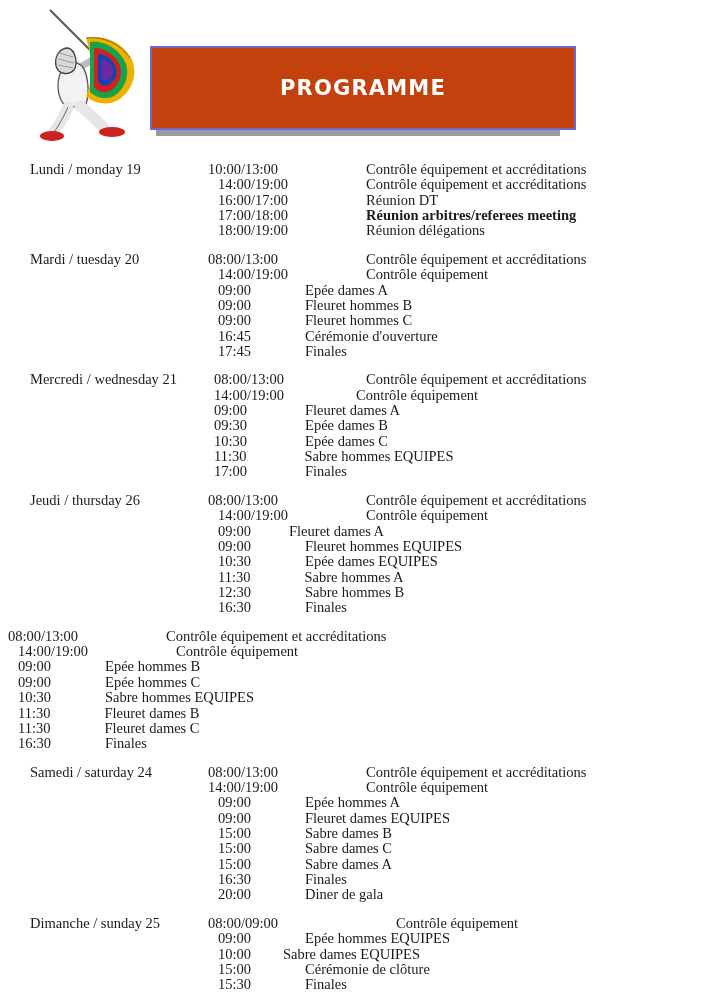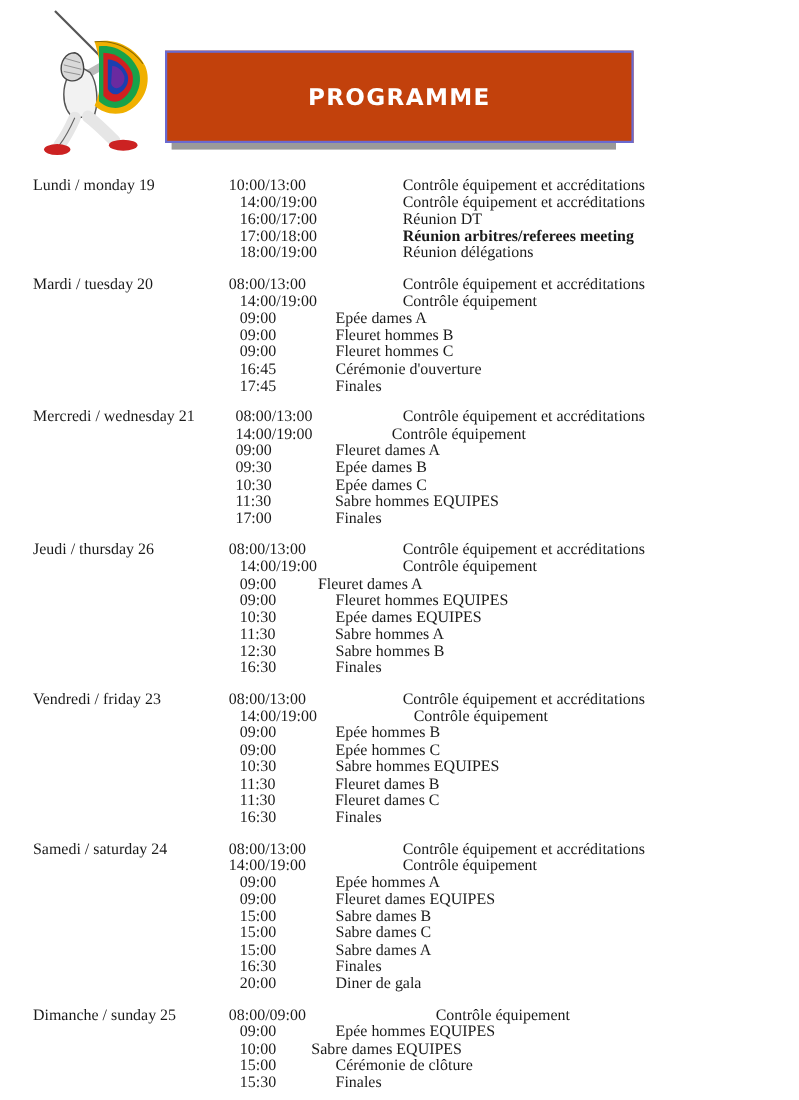--- a/index.html
+++ b/index.html
@@ -275,21 +275,20 @@
             <span class="time" style="margin-left: 18px;">12:30</span>
             <span class="label" style="margin-left: 22px;">Sabre hommes B</span>
           </div>
           <div class="entry">
             <span class="time" style="margin-left: 18px;">16:30</span>
             <span class="label" style="margin-left: 22px;">Finales</span>
           </div>
         </div>
       </div>
       <div class="day">
-        <div class="day-name">Vendredi / friday 23</div>
         <div class="entries">
           <div class="entry">
             <span class="time" style="margin-left: 8px;">08:00/13:00</span>
             <span class="label" style="margin-left: 56px;">Contrôle équipement et accréditations</span>
           </div>
           <div class="entry">
             <span class="time" style="margin-left: 18px;">14:00/19:00</span>
             <span class="label" style="margin-left: 56px;">Contrôle équipement</span>
           </div>
           <div class="entry">

